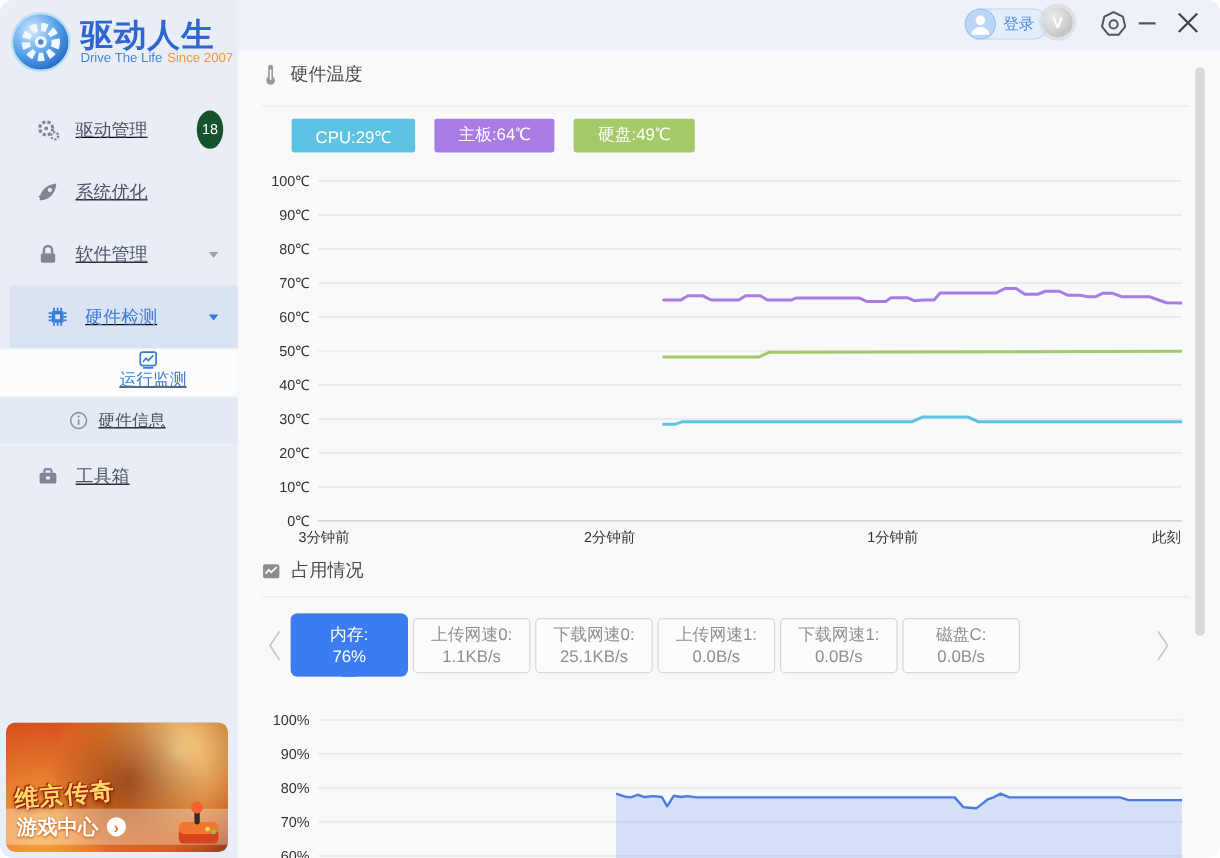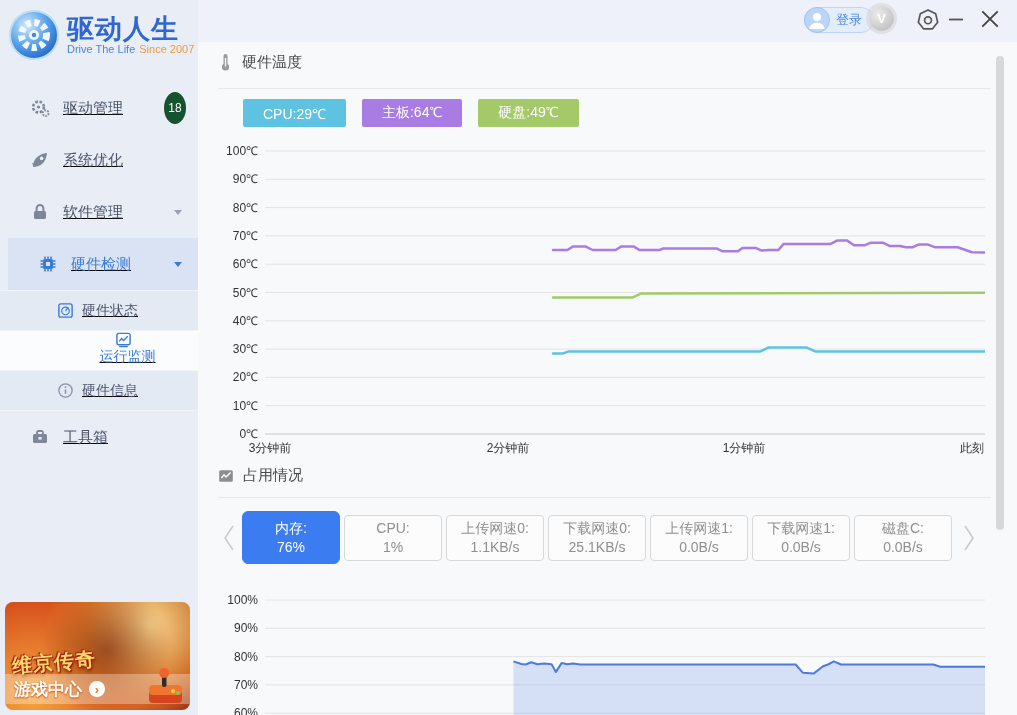--- a/index.html
+++ b/index.html
@@ -1,18 +1,18 @@
 <!DOCTYPE html>
 <html><head>
 <meta charset="utf-8">
 <style>
   html,body{margin:0;padding:0;}
   body{width:1017px;height:715px;overflow:hidden;font-family:"Liberation Sans",sans-serif;
        -webkit-font-smoothing:antialiased;}
-  .window{position:relative;width:1017px;height:715px;background:#f8f9fa;overflow:hidden;}
+  .window{position:relative;width:1017px;height:715px;background:#f8f9fa;overflow:hidden;border-radius:11px;}
 
   
   .sidebar{position:absolute;left:0;top:0;width:198px;height:715px;background:#e9edf6;}
   .logo{display:flex;align-items:center;gap:7px;padding:9px 6px 6px 8px;}
   .logo-mark{width:52px;height:52px;flex:0 0 52px;}
   .logo-title{font-size:27px;font-weight:bold;color:#2f66d0;letter-spacing:1px;line-height:28px;}
   .logo-sub{font-size:11px;color:#4a86d8;white-space:nowrap;}
   .logo-sub .since{color:#f09a3e;margin-left:4px;}
 
   .nav{position:absolute;top:82px;left:0;right:0;text-decoration:underline;}
@@ -147,28 +147,20 @@
           <g stroke="#3a7bd5" stroke-width="1.5">
             <path d="M7 5 V2.5 M10 5 V2.5 M13 5 V2.5 M7 17.5 V15 M10 17.5 V15 M13 17.5 V15"></path>
             <path d="M5 7 H2.5 M5 10 H2.5 M5 13 H2.5 M17.5 7 H15 M17.5 10 H15 M17.5 13 H15"></path>
           </g>
         </svg>
         <span class="nlabel">硬件检测</span>
         <span class="caret-down blue"></span>
       </div>
 
       <div class="subnav">
-        <div class="sub-item">
-          <svg class="sicon" viewBox="0 0 18 18">
-            <rect x="2" y="2" width="14" height="14" rx="2" fill="none" stroke="#3a7bd5" stroke-width="1.5"></rect>
-            <circle cx="9" cy="9.5" r="4" fill="none" stroke="#3a7bd5" stroke-width="1.3"></circle>
-            <path d="M9 9.5 L11.8 5.6" stroke="#3a7bd5" stroke-width="1.3"></path>
-          </svg>
-          <span>硬件状态</span>
-        </div>
         <div class="sub-item selected">
           <svg class="sicon" viewBox="0 0 18 18">
             <rect x="2" y="2.5" width="14" height="12" rx="2" fill="none" stroke="#3a7bd5" stroke-width="1.5"></rect>
             <polyline points="4.5,11 7,8 9,10 13.5,5.5" fill="none" stroke="#3a7bd5" stroke-width="1.4"></polyline>
             <path d="M4.5 16.5 H13.5" stroke="#3a7bd5" stroke-width="1.4"></path>
           </svg>
           <span>运行监测</span>
         </div>
         <div class="sub-item">
           <svg class="sicon" viewBox="0 0 18 18">
@@ -298,24 +290,20 @@
       <polyline points="11,4 3,16 11,28" fill="none" stroke="#c9c9c9" stroke-width="1.5"></polyline>
     </svg>
 
     <div class="cards-wrap">
       <div class="cards">
         <div class="card active">
           <span>内存:</span>
           <span>76%</span>
         </div>
         <div class="card">
-          <span>CPU:</span>
-          <span>1%</span>
-        </div>
-        <div class="card">
           <span>上传网速0:</span>
           <span>1.1KB/s</span>
         </div>
         <div class="card">
           <span>下载网速0:</span>
           <span>25.1KB/s</span>
         </div>
         <div class="card">
           <span>上传网速1:</span>
           <span>0.0B/s</span>

